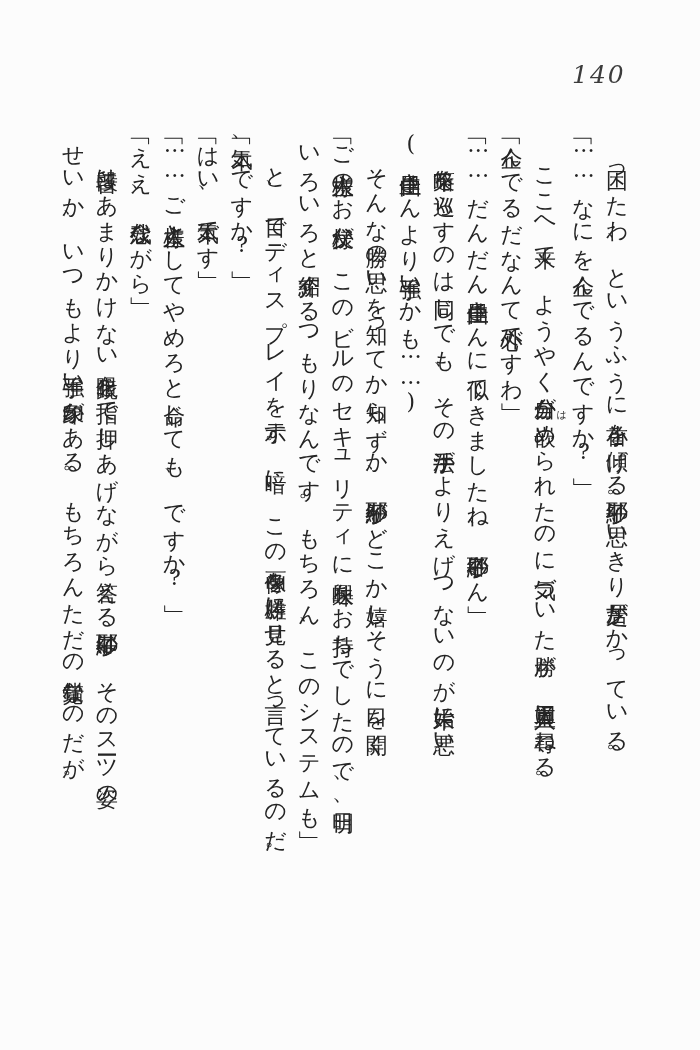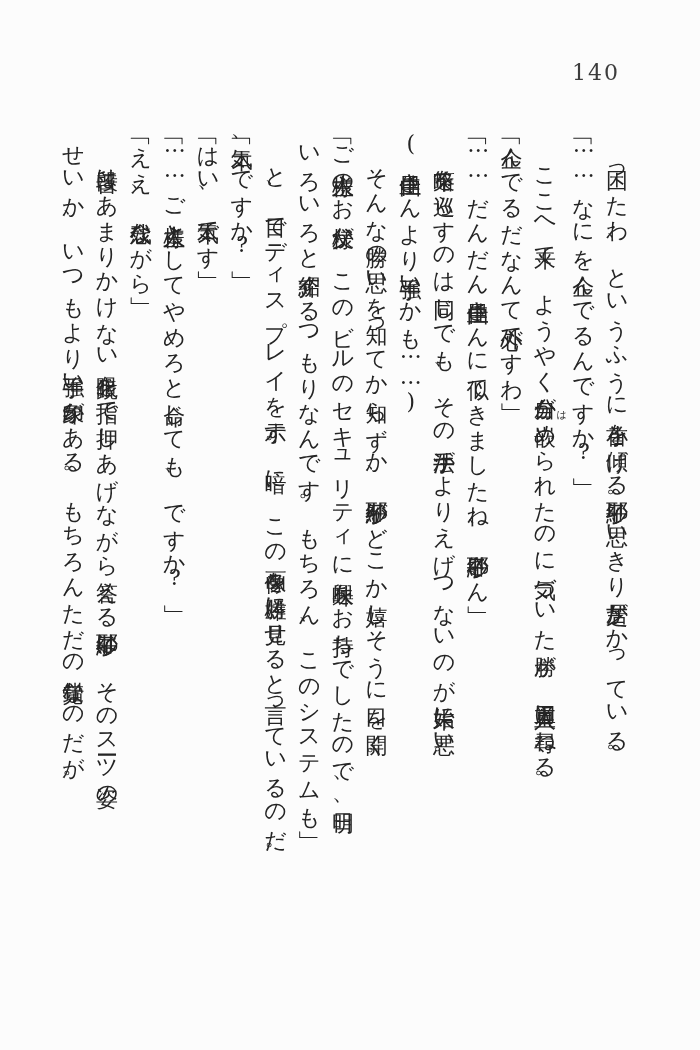--- a/index.html
+++ b/index.html
@@ -15,21 +15,22 @@
     width: 700px;
     height: 1050px;
     background: #fcfcfc;
     font-family: "DejaVu Serif", "Liberation Serif", serif;
     color: #242424;
   }
   .page-number {
     position: absolute;
     top: 60px;
     left: 572px;
-    font-size: 22px;
+    font-size: 25px;
+    font-style: italic;
     letter-spacing: 2px;
     color: #3c3c3c;
   }
   .text-block {
     position: absolute;
     top: 131px;
     right: 66px;
     width: 574px;
     height: 848px;
     writing-mode: vertical-rl;

